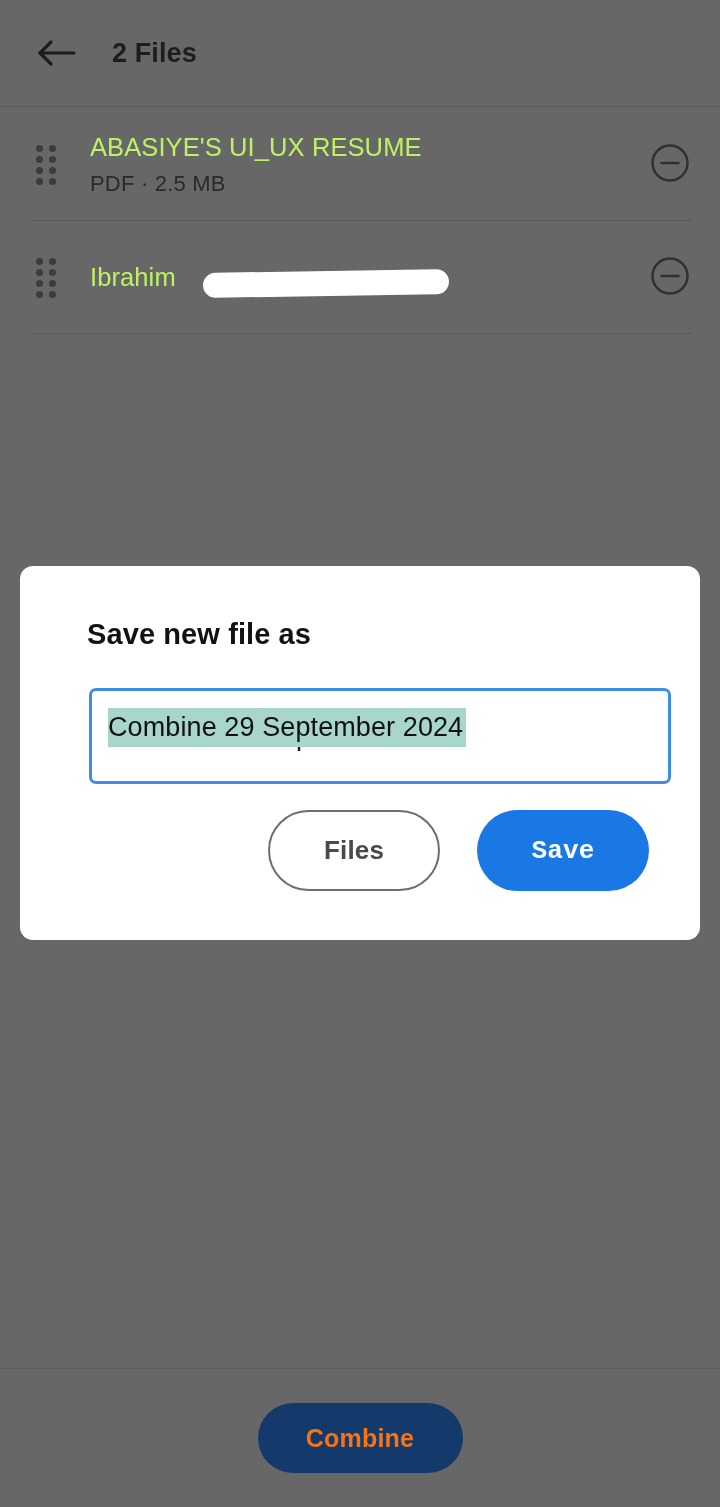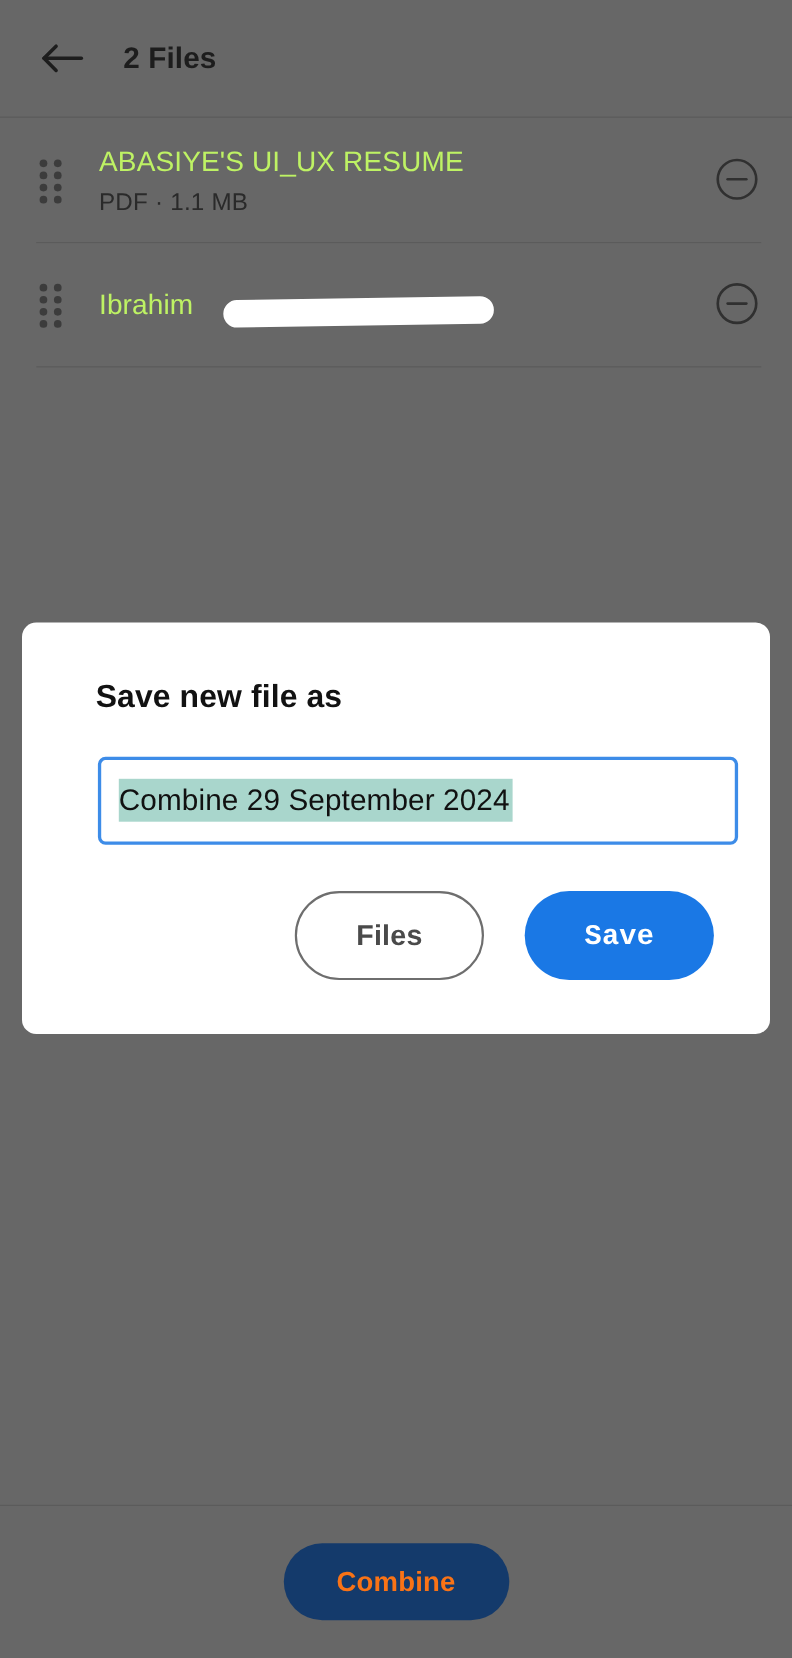--- a/index.html
+++ b/index.html
@@ -204,21 +204,21 @@
     font-size: 29px;
     font-weight: bold;
     color: #121212;
     letter-spacing: .1px;
   }
   #filename-input-wrap {
     position: absolute;
     left: 69px;
     top: 122px;
     width: 582px;
-    height: 80px;
+    height: 96px;
   }
   #filename-input {
     width: 100%;
     height: 100%;
     box-sizing: border-box;
     border: 3px solid #3d8ce8;
     border-radius: 7px;
     background: #ffffff;
     font-family: inherit;
     font-size: 27px;
@@ -314,21 +314,21 @@
           <i></i>
           <i></i>
           <i></i>
           <i></i>
           <i></i>
           <i></i>
           <i></i>
       </div>
       <div class="file-info">
         <div class="file-name">ABASIYE'S UI_UX RESUME</div>
-        <div class="file-meta">PDF  ·  1.1 MB</div>
+        <div class="file-meta">PDF  ·  2.5 MB</div>
       </div>
       <button class="remove-button" aria-label="Remove file">
         <span>
           <svg width="40" height="40" viewBox="0 0 40 40" fill="none" aria-hidden="true">
             <circle cx="20" cy="20" r="17.5" stroke="#303030" stroke-width="2.4"></circle>
             <path d="M11.5 20 H28.5" stroke="#303030" stroke-width="2.4" stroke-linecap="round"></path>
           </svg>
         </span>
       </button>
     </div>

